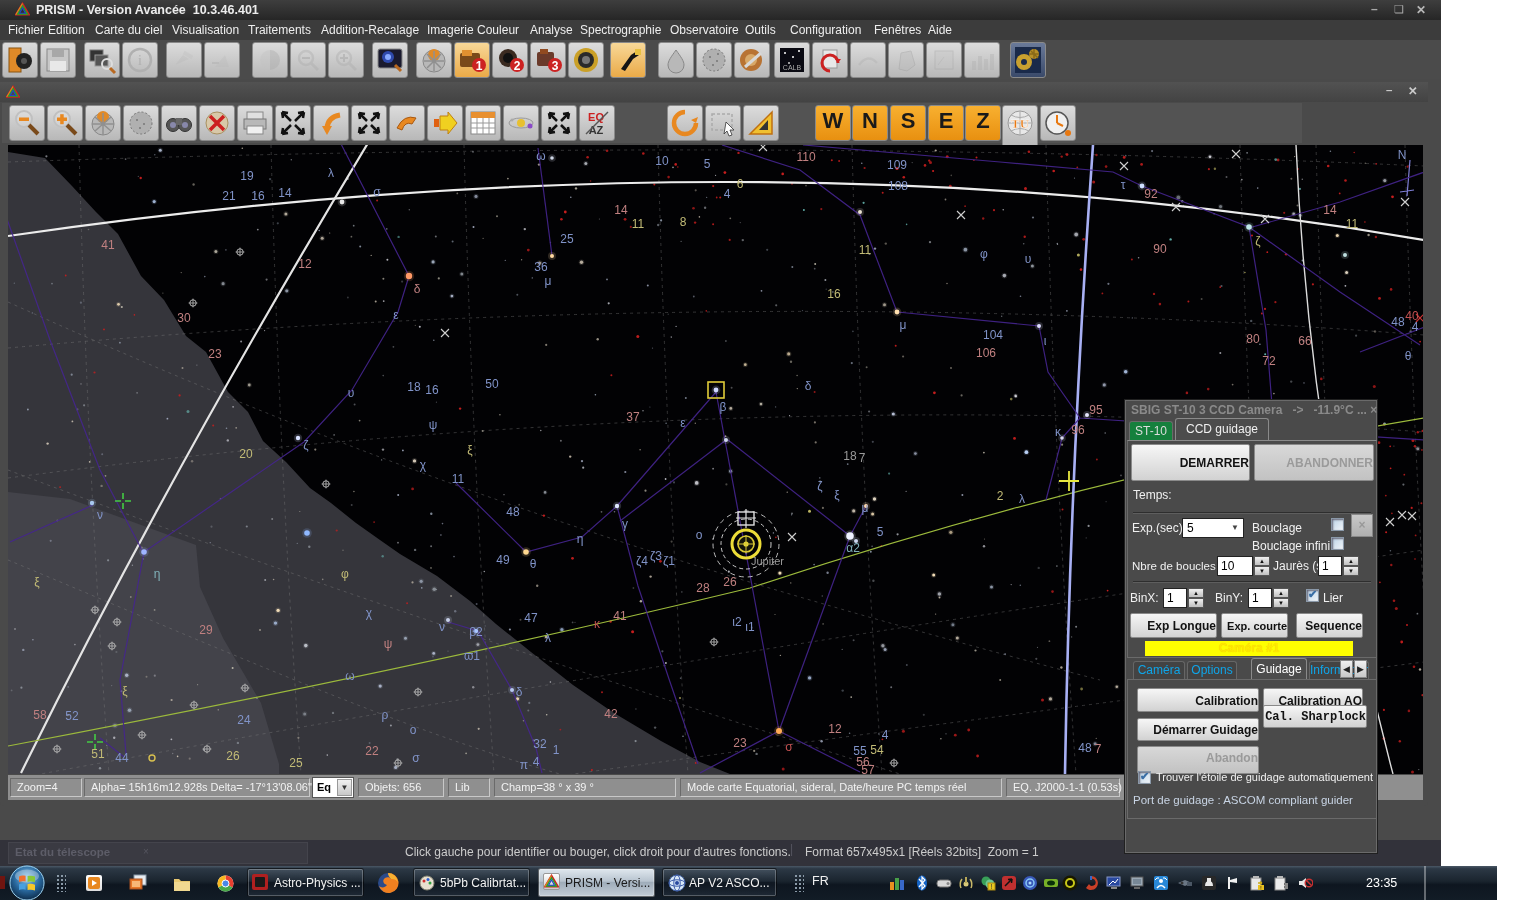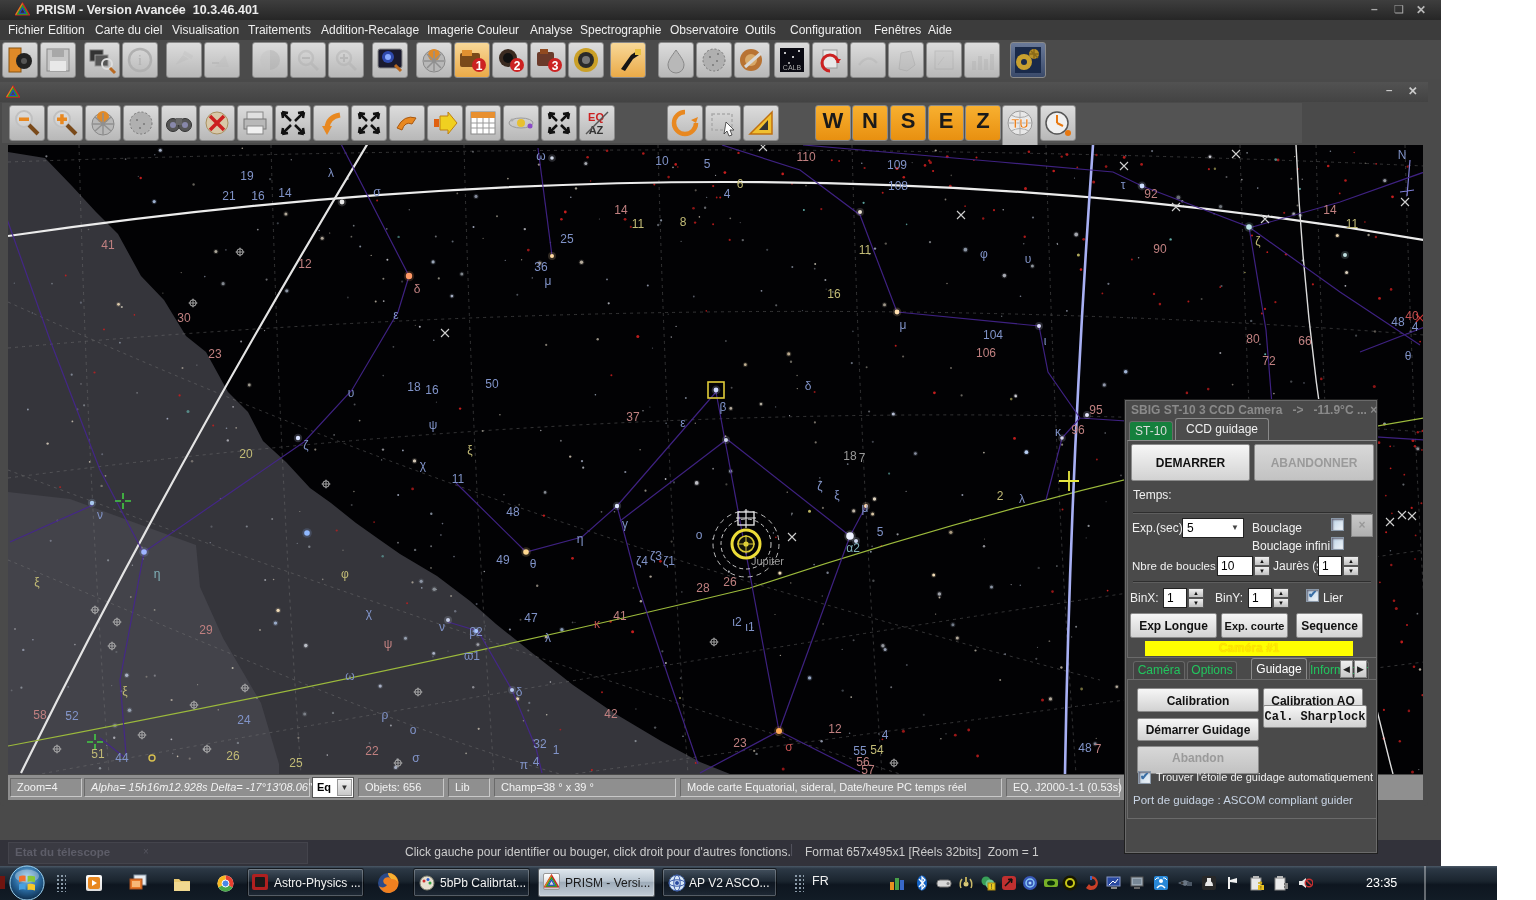--- a/index.html
+++ b/index.html
@@ -9,22 +9,22 @@
 .wz { background:linear-gradient(#f8b030,#e89010); }
 .wz span { position:absolute; left:0; top:2px; width:100%; text-align:center; font-weight:bold; font-size:22px; color:#1a1a1a; font-family:"Liberation Sans",sans-serif; }
 #mapwin { position:absolute; left:0; top:79px; width:1428px; height:727px; background:#4a4a4a; border-radius:0 0 4px 4px; }
 #maptitle { position:absolute; left:0; top:3px; width:1428px; height:20px; background:linear-gradient(#525252,#434343); color:#d0d0d0; font-weight:bold; font-size:11.5px; }
 #maptoolbar { position:absolute; left:2px; top:24px; width:1300px; height:40px; background:#535353; }
 #mapstatus { position:absolute; left:8px; top:696px; width:1415px; height:25px; background:#8f8f8f; color:#f2f2f2; font-size:11px; }
 #etatbar { position:absolute; left:0; top:840px; width:1441px; height:26px; background:#32323a; color:#cccccc; font-size:12px; }
 #taskbar { position:absolute; left:0; top:866px; width:1497px; height:34px; background:linear-gradient(#4a5866 0%,#2c3845 8%,#1a242e 45%,#0e1620 55%,#121c26 100%); }
 #sbig { position:absolute; left:1124px; top:399px; width:254px; height:455px; background:#4a4a4a; border:1px solid #202020; outline:1px solid #6a6a6a; outline-offset:-2px; color:#f0f0f0; }
 .plbl { position:absolute; color:#f0f0f0; font-size:12px; white-space:nowrap; }
-.pbtn { position:absolute; background:linear-gradient(#f6f6f6,#d2d2d2); border:1px solid #8a8a8a; border-radius:2px; text-align:center; white-space:nowrap; overflow:hidden; }
-.ptab { position:absolute; height:18px; background:#434343; border:1px solid #666; border-bottom:none; border-radius:3px 3px 0 0; color:#22c55e; text-align:center; line-height:17px; font-size:12px; }
+.pbtn { position:absolute; background:linear-gradient(#f6f6f6,#d2d2d2); border:1px solid #8a8a8a; border-radius:2px; text-align:right; white-space:nowrap; overflow:hidden; }
+.ptab { position:absolute; height:18px; background:#434343; border:1px solid #666; border-bottom:none; border-radius:3px 3px 0 0; color:#0ea5e9; text-align:center; line-height:17px; font-size:12px; }
 .spinbtn { position:absolute; width:16px; height:20px; }
 .spu,.spd { position:absolute; left:0; width:16px; height:10px; background:linear-gradient(#f0f0f0,#c0c0c0); border:1px solid #555; color:#111; font-size:6px; text-align:center; line-height:9px; }
 .spd { top:10px; }
 </style></head><body>
 
 <div id="titlebar">
 <svg width="15" height="15" viewBox="0 0 20 20" style="position:absolute;left:15px;top:2px">
 <path d="M10,2 L19,17 L1,17 Z" fill="none" stroke="#cc2222" stroke-width="2.2"></path>
 <path d="M10,5 L16.5,16 L3.5,16 Z" fill="none" stroke="#22aa22" stroke-width="1.8"></path>
 <path d="M10,2 L1,17" stroke="#dd8822" stroke-width="1.5"></path>
@@ -395,40 +395,40 @@
       </div>
       <div class="tbb wz" style="left:888px;top:2px;">
         <span>S</span>
       </div>
       <div class="tbb wz" style="left:926px;top:2px;">
         <span>E</span>
       </div>
       <div class="tbb wz" style="left:963px;top:2px;">
         <span>Z</span>
       </div>
-      <div class="tbb" style="left:1000px;top:2px;width:36px;height:44px;">
+      <div class="tbb" style="left:1000px;top:2px;width:36px;height:44px;font-family:Liberation Serif, serif;">
         <svg width="30" height="30" viewBox="0 0 30 30" style="position:absolute;left:2px;top:2px">
           <circle cx="15" cy="15" r="12" fill="#e8e8e8" stroke="#999"></circle>
           <path d="M3,15 L27,15 M15,3 L15,27 M6,7 Q15,12 24,7 M6,23 Q15,18 24,23" stroke="#aaa" fill="none"></path>
           <text x="15" y="20" font-size="13" font-weight="bold" fill="#e87810" text-anchor="middle" stroke="#fff" stroke-width="0.4">TU</text>
         </svg>
       </div>
       <div class="tbb" style="left:1038px;top:2px;width:36px;height:36px;">
         <svg width="30" height="30" viewBox="0 0 30 30" style="position:absolute;left:2px;top:2px">
           <circle cx="14" cy="15" r="11" fill="#f0f0f0" stroke="#555" stroke-width="1.5"></circle>
           <path d="M14,15 L14,7 M14,15 L20,18" stroke="#e87810" stroke-width="2"></path>
           <circle cx="25" cy="25" r="3" fill="#e87810"></circle>
         </svg>
       </div>
     </div>
   <div id="mapstatus">
       <div style="position:absolute;left:2px;top:3px;width:72px;height:19px;border-top:1px solid #6a6a6a;border-left:1px solid #6a6a6a;border-bottom:1px solid #c8c8c8;border-right:1px solid #c8c8c8;">
         <span style="position:absolute;left:6px;top:2px;white-space:nowrap">Zoom=4</span>
       </div>
-      <div style="position:absolute;left:76px;top:3px;width:226px;height:19px;border-top:1px solid #6a6a6a;border-left:1px solid #6a6a6a;border-bottom:1px solid #c8c8c8;border-right:1px solid #c8c8c8;font-style:italic;">
+      <div style="position:absolute;left:76px;top:3px;width:226px;height:19px;border-top:1px solid #6a6a6a;border-left:1px solid #6a6a6a;border-bottom:1px solid #c8c8c8;border-right:1px solid #c8c8c8;">
         <span style="position:absolute;left:6px;top:2px;white-space:nowrap">Alpha= 15h16m12.928s Delta= -17°13'08.06"</span>
       </div>
       <div style="position:absolute;left:304px;top:2px;width:42px;height:21px;background:#fff;border:1px solid #555;">
         <span style="position:absolute;left:4px;top:3px;color:#000;font-weight:bold">Eq</span>
         <div style="position:absolute;right:1px;top:1px;width:15px;height:17px;background:linear-gradient(#f0f0f0,#c8c8c8);border:1px solid #999;color:#333;font-size:8px;text-align:center;line-height:16px">▼</div>
       </div>
       <div style="position:absolute;left:350px;top:3px;width:86px;height:19px;border-top:1px solid #6a6a6a;border-left:1px solid #6a6a6a;border-bottom:1px solid #c8c8c8;border-right:1px solid #c8c8c8;">
         <span style="position:absolute;left:6px;top:2px;white-space:nowrap">Objets: 656</span>
       </div>
       <div style="position:absolute;left:440px;top:3px;width:42px;height:19px;border-top:1px solid #6a6a6a;border-left:1px solid #6a6a6a;border-bottom:1px solid #c8c8c8;border-right:1px solid #c8c8c8;">

